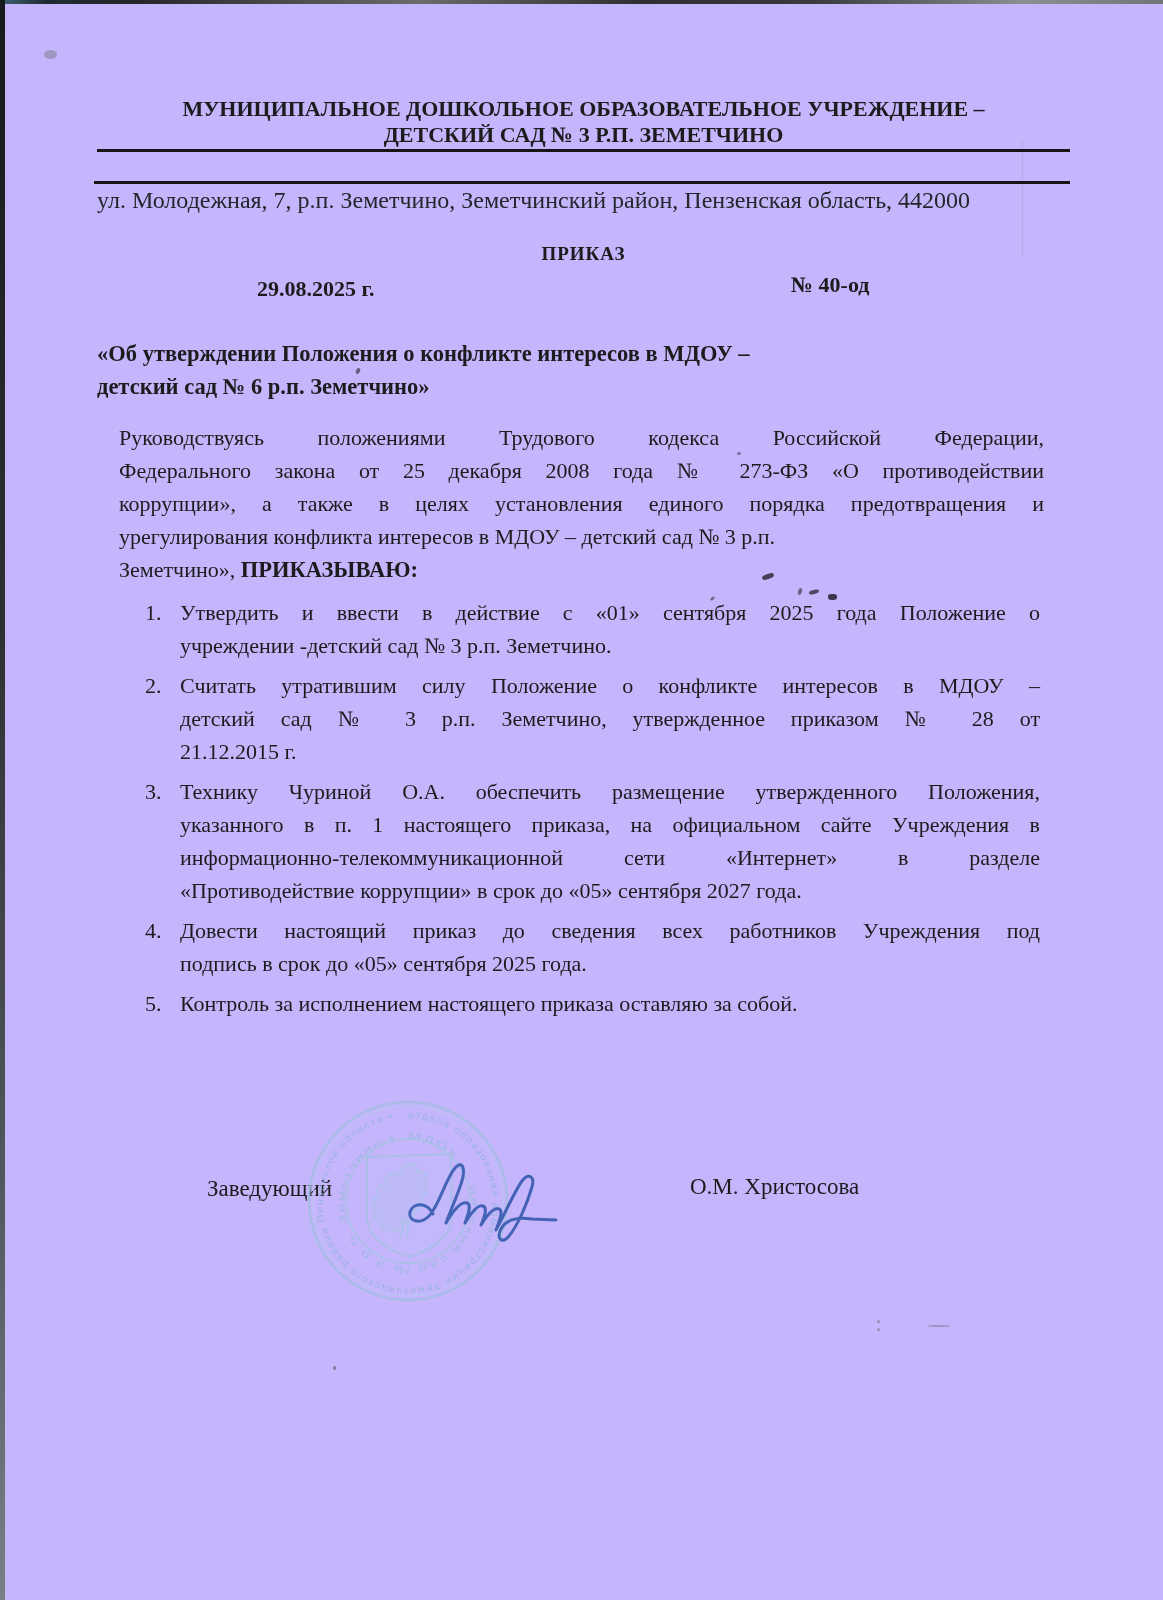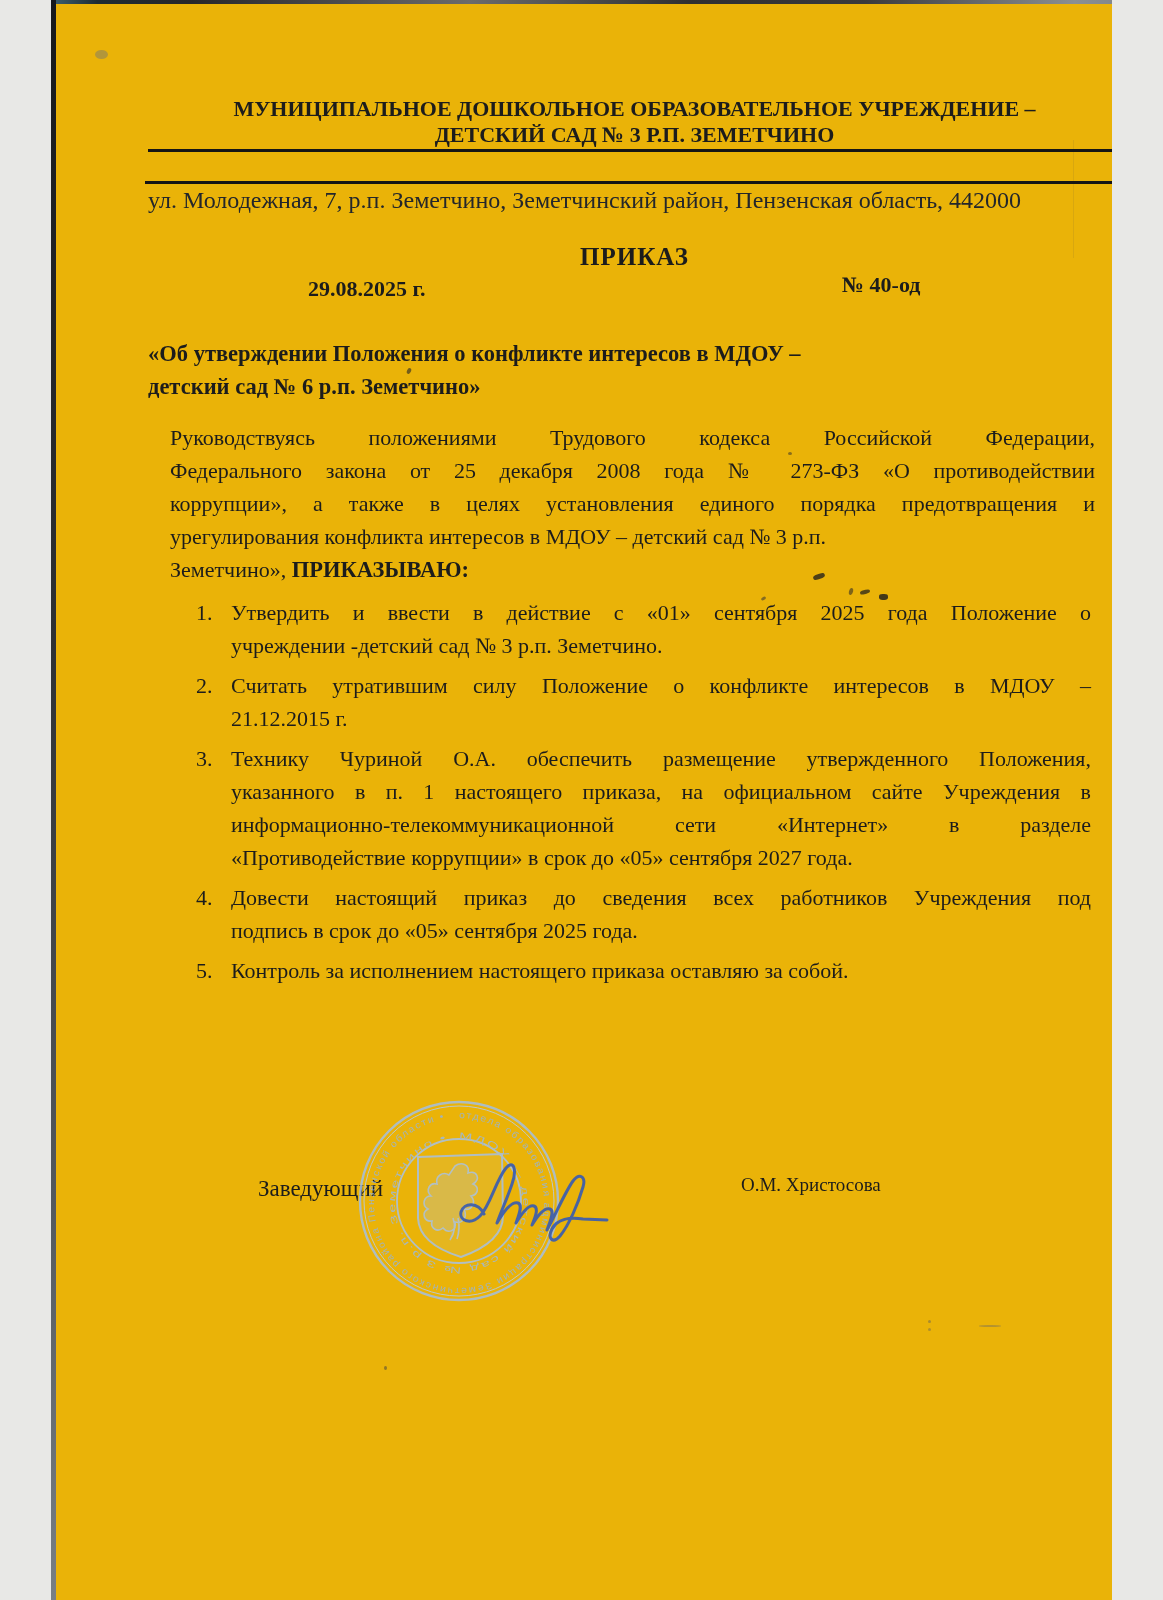--- a/index.html
+++ b/index.html
@@ -1,20 +1,20 @@
 <!DOCTYPE html>
 <html><head>
 <meta charset="utf-8">
 <style>
   html,body{margin:0;padding:0;background:#e8e8e6;}
   .page{
     position:relative;
-    width:1061px;height:1600px;
+    width:1163px;height:1600px;
     margin:0 auto;
-    background:#eab308;
+    background:#c4b5fd;
     overflow:hidden;
     font-family:"Liberation Serif","DejaVu Serif",serif;
     color:#1c1c1c;
   }
   
   .edge-top{
     position:absolute;left:0;top:0;width:1163px;height:4px;
     background:linear-gradient(90deg,#3e6272 0%,#1e2b33 4%,#27272a 12%,#6b6b6b 36%,#2f2f31 55%,#3a3a3c 70%,#8a8f93 88%,#70757a 100%);
   }
   .edge-left{
@@ -34,21 +34,21 @@
   .org .jline{text-align:center;text-align-last:center;}
   .rule{position:absolute;background:#151515;height:3px;}
   .rule1{left:97px;top:149px;width:973px;}
   .rule2{left:94px;top:181px;width:976px;}
   .address{
     position:absolute;left:97px;top:187px;width:973px;
     font-size:24px;text-align:left;color:#23262b;
   }
   .title{
     position:absolute;left:97px;top:243px;width:973px;
-    text-align:center;font-weight:bold;font-size:25px;letter-spacing:1px;
+    text-align:center;font-weight:bold;font-size:19px;letter-spacing:1px;
   }
   .docdate{position:absolute;left:257px;top:276px;font-weight:bold;font-size:22px;}
   .docnum{position:absolute;left:775px;top:272px;font-weight:bold;font-size:22px;margin-left:16px;}
   .subject{
     position:absolute;left:97px;top:337px;width:820px;
     font-weight:bold;font-size:22.5px;line-height:33px;
   }
   .subject .jline{text-align:left;text-align-last:left;}
   
   .jline{text-align:justify;text-align-last:justify;}
@@ -61,21 +61,21 @@
   .items{
     position:absolute;left:145px;top:596px;width:895px;
     margin:0;padding:0;list-style:none;
     font-size:22px;line-height:33px;
   }
   .items li{display:flex;margin:0 0 7px 0;}
   .items .num{flex:0 0 35px;}
   .items .txt{flex:1;}
   
   .sig-role{position:absolute;left:207px;top:1176px;font-size:23px;}
-  .sig-name{position:absolute;left:690px;top:1174px;font-size:19px;}
+  .sig-name{position:absolute;left:690px;top:1174px;font-size:23px;}
   .seal-svg{position:absolute;left:280px;top:1080px;width:340px;height:260px;}
 </style>
 </head>
 <body>
 
 <div class="page">
 
   <div class="edge-top"></div>
   <div class="edge-left"></div>
   <div class="crease"></div>
@@ -123,20 +123,21 @@
       <span class="num">1.</span>
       <div class="txt">
           <div class="jline">Утвердить и ввести в действие с «01» сентября 2025 года Положение о</div>
           <div class="jline jline-last">учреждении -детский сад № 3 р.п. Земетчино.</div>
         </div>
     </li>
     <li>
       <span class="num">2.</span>
       <div class="txt">
           <div class="jline">Считать утратившим силу Положение о конфликте интересов в МДОУ –</div>
+          <div class="jline">детский сад № 3 р.п. Земетчино, утвержденное приказом № 28 от</div>
           <div class="jline jline-last">21.12.2015 г.</div>
         </div>
     </li>
     <li>
       <span class="num">3.</span>
       <div class="txt">
           <div class="jline">Технику Чуриной О.А. обеспечить размещение утвержденного Положения,</div>
           <div class="jline">указанного в п. 1 настоящего приказа, на официальном сайте Учреждения в</div>
           <div class="jline">информационно-телекоммуникационной сети «Интернет» в разделе</div>
           <div class="jline jline-last">«Противодействие коррупции» в срок до «05» сентября 2027 года.</div>

